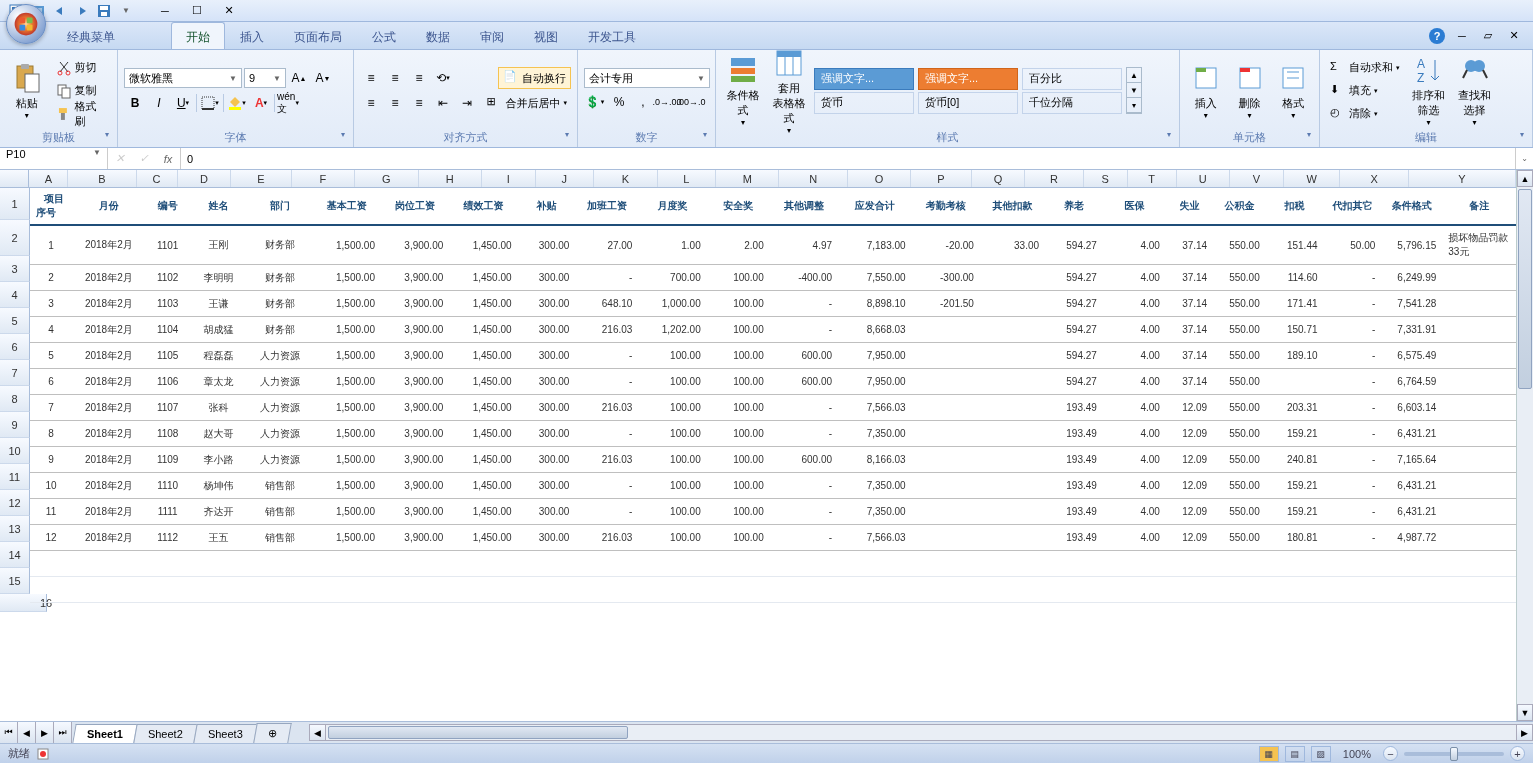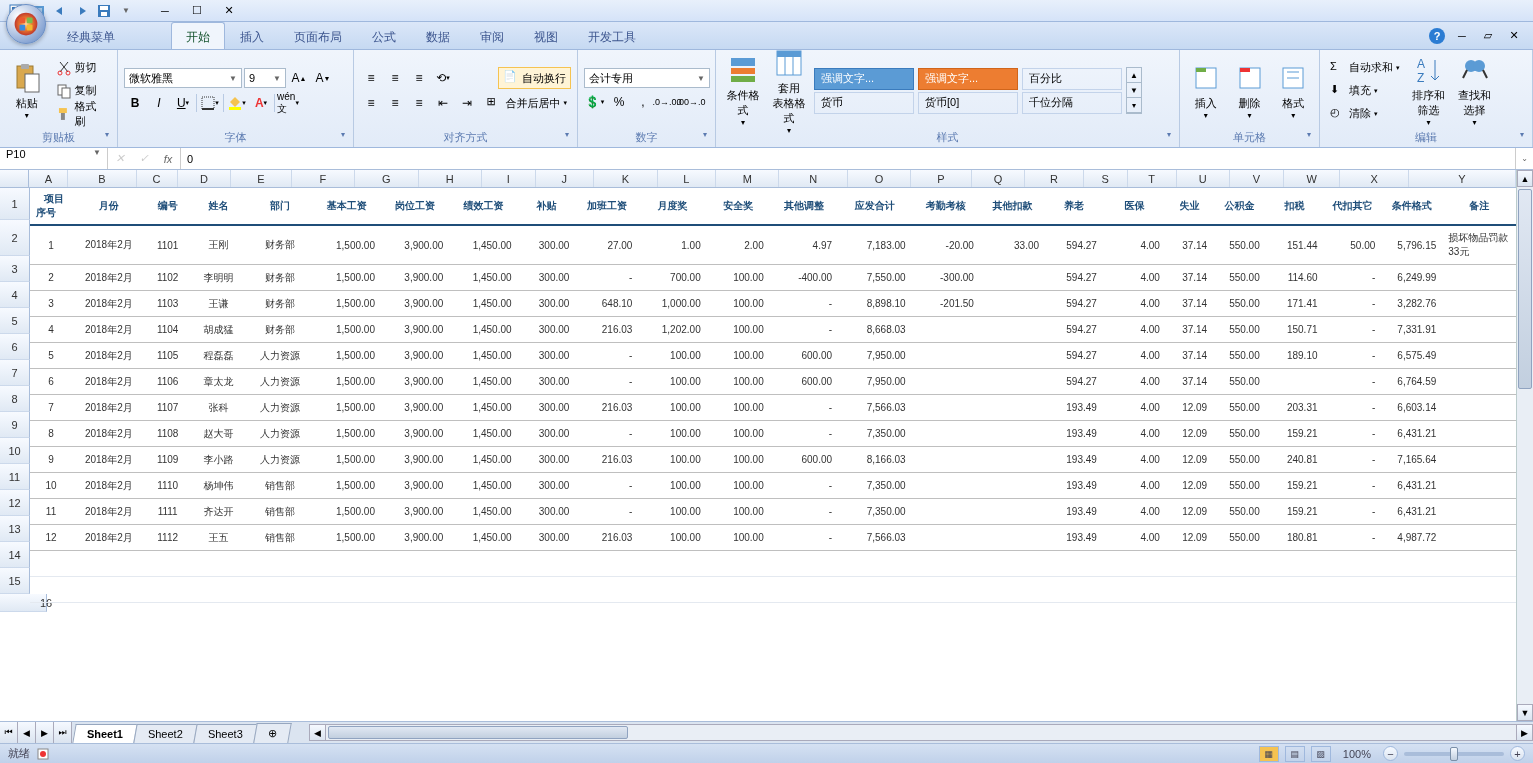--- a/index.html
+++ b/index.html
@@ -610,21 +610,21 @@
                 <td>-</td>
                 <td>8,898.10</td>
                 <td>-201.50</td>
                 <td></td>
                 <td>594.27</td>
                 <td>4.00</td>
                 <td>37.14</td>
                 <td>550.00</td>
                 <td>171.41</td>
                 <td>-</td>
-                <td>3,282.76</td>
+                <td>7,541.28</td>
                 <td class="tl"></td>
               </tr>
               <tr class="datarow" style="height: 26px;">
                 <td class="tc">4</td>
                 <td class="tc">2018年2月</td>
                 <td class="tc">1104</td>
                 <td class="tc">胡成猛</td>
                 <td class="tc">财务部</td>
                 <td>1,500.00</td>
                 <td>3,900.00</td>

